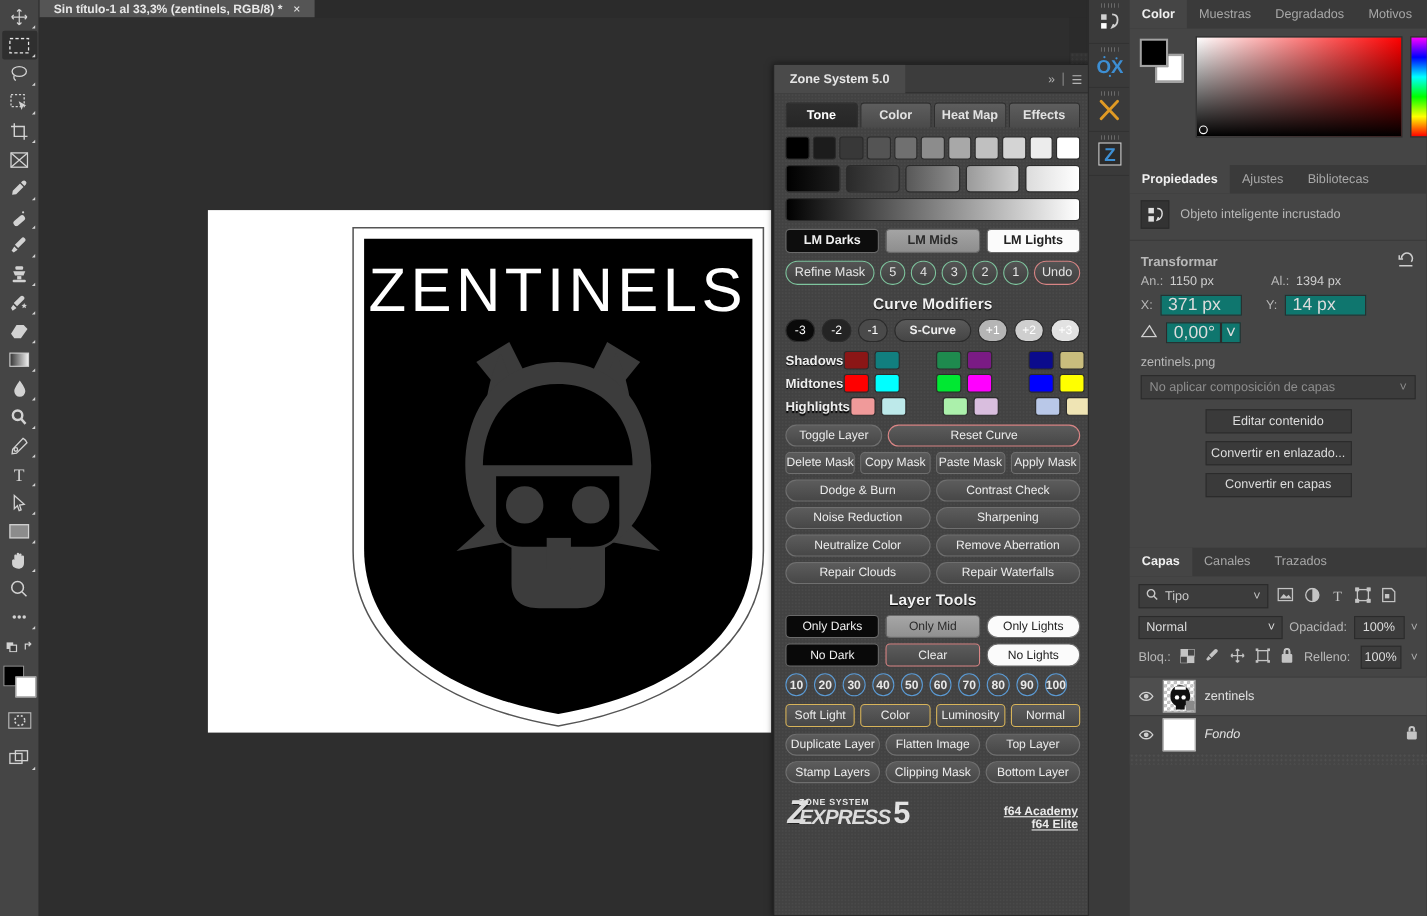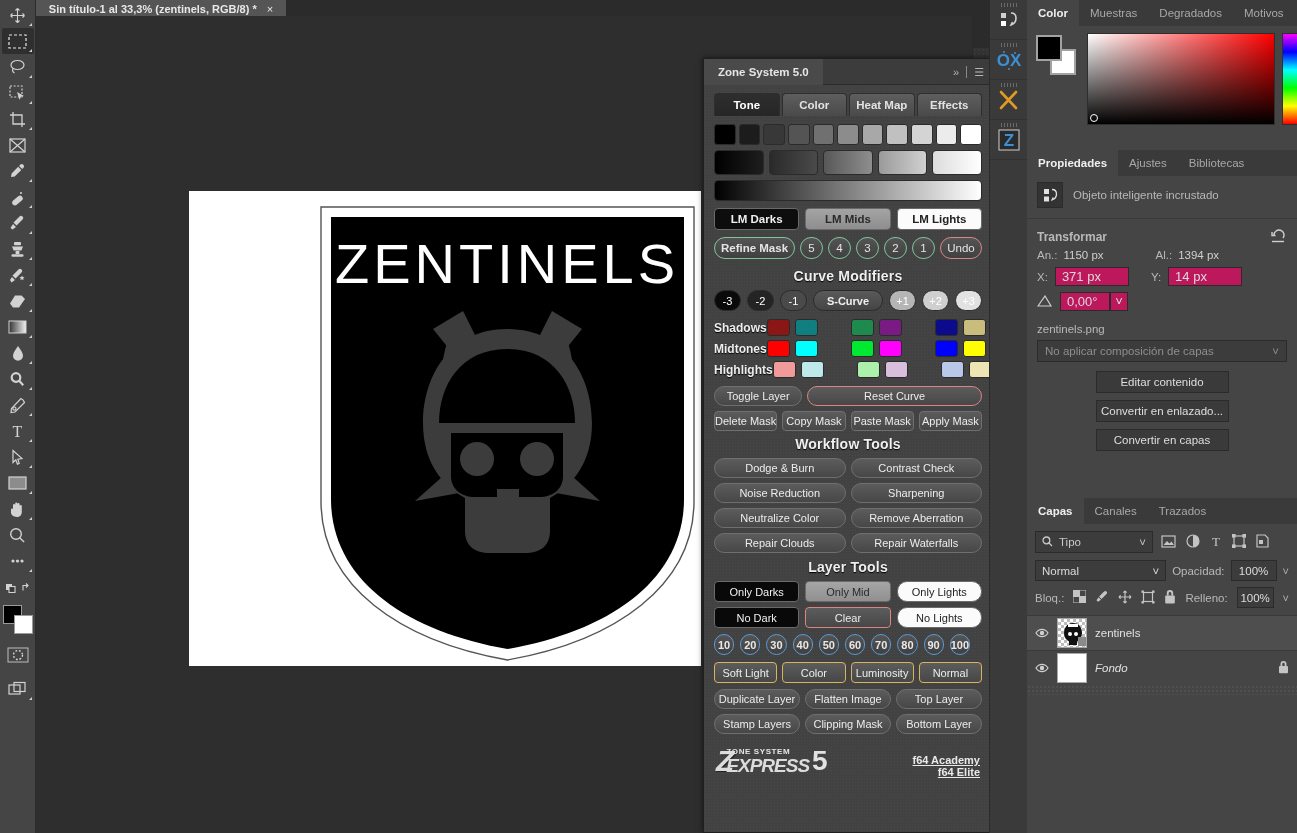--- a/index.html
+++ b/index.html
@@ -115,21 +115,21 @@
   .lm-dark { background:#0d0d0d; color:#efefef; }
   .lm-mid  { background:linear-gradient(#a4a4a4,#8e8e8e); color:#2a2a2a; }
   .lm-light{ background:#fbfbfb; color:#222; }
 
   .rmrow { display:flex; gap:5px; margin:0 2px 9px 2px; align-items:center; }
   .pill {
     height:22px; border-radius:11px; border:1px solid #7ec59e;
     background:linear-gradient(#545454,#404040); color:#e4e4e4;
     display:flex;align-items:center;justify-content:center; font-size:11.5px;
   }
-  .pill.refine { flex:1.7; font-weight:bold; }
+  .pill.refine { flex:1.7; font-weight:normal; }
   .pill.num { width:23px; }
   .pill.undo { width:42px; border-color:#d98585; }
 
   .sect-title { text-align:center; font-size:14px; font-weight:bold; color:#f0f0f0;
                 text-shadow:0 1px 1px #000; margin:4px 0 6px 0; letter-spacing:.2px; }
 
   .cmrow { display:flex; gap:6px; margin:0 2px 8px 2px; }
   .cm { width:27px;height:21px; border-radius:11px; display:flex;align-items:center;justify-content:center;
         font-size:11px; border:1px solid #2b2b2b; }
   .cm.s { flex:1; width:auto; font-weight:bold; background:linear-gradient(#5a5a5a,#454545); color:#efefef;}
@@ -225,22 +225,22 @@
     border:1px solid #2e2e2e;}
 
   
   #propspanel { position:absolute; top:150px; left:0; width:270px; height:348px; background:#454545; }
   .prow { display:flex; align-items:center; padding:6px 10px; }
   .smartbadge { width:26px;height:26px;background:#333;border:1px solid #2b2b2b;
                 display:flex;align-items:center;justify-content:center;margin-right:10px;}
   .sectlbl { font-size:12px; font-weight:bold; color:#b9b9b9; }
   .fieldlbl { color:#b8b8b8; font-size:11.5px; }
   .ro-val { color:#cfcfcf; font-size:11.5px; margin-left:6px; }
-  .inp { background:#be185d; border:1px solid #2b2b2b; color:#dcdcdc;
-         font-size:13px; padding:2px 6px; height:19px; display:flex; align-items:center; }
+  .inp { background:#0f766e; border:1px solid #2b2b2b; color:#dcdcdc;
+         font-size:16px; padding:2px 6px; height:19px; display:flex; align-items:center; }
   .selbox { background:#3c3c3c; border:1px solid #2b2b2b; color:#8e8e8e;
             font-size:11.5px; padding:3px 7px; display:flex; align-items:center;
             justify-content:space-between; height:22px; }
   .pbtn { background:#3a3a3a; border:1px solid #2b2b2b; color:#dedede; font-size:11.5px;
           height:22px; display:flex; align-items:center; justify-content:center;
           margin:0 auto 7px auto; width:133px; }
   .divider { height:1px; background:#3a3a3a; margin:4px 0; }
 
   
   #layerspanel { position:absolute; top:498px; left:0; width:270px; height:335px; background:#454545; }
@@ -613,21 +613,20 @@
     </div>
 
     <div class="btnrow">
       <div class="gbtn">Delete Mask</div>
       <div class="gbtn">Copy Mask</div>
       <div class="gbtn">Paste Mask</div>
       <div class="gbtn">Apply Mask</div>
     </div>
 
 
-    <div class="sect-title">Workflow Tools</div>
     <div class="btnrow">
       <div class="gbtn rounded">Dodge &amp; Burn</div>
       <div class="gbtn rounded">Contrast Check</div>
     </div>
     <div class="btnrow">
       <div class="gbtn rounded">Noise Reduction</div>
       <div class="gbtn rounded">Sharpening</div>
     </div>
     <div class="btnrow">
       <div class="gbtn rounded">Neutralize Color</div>

